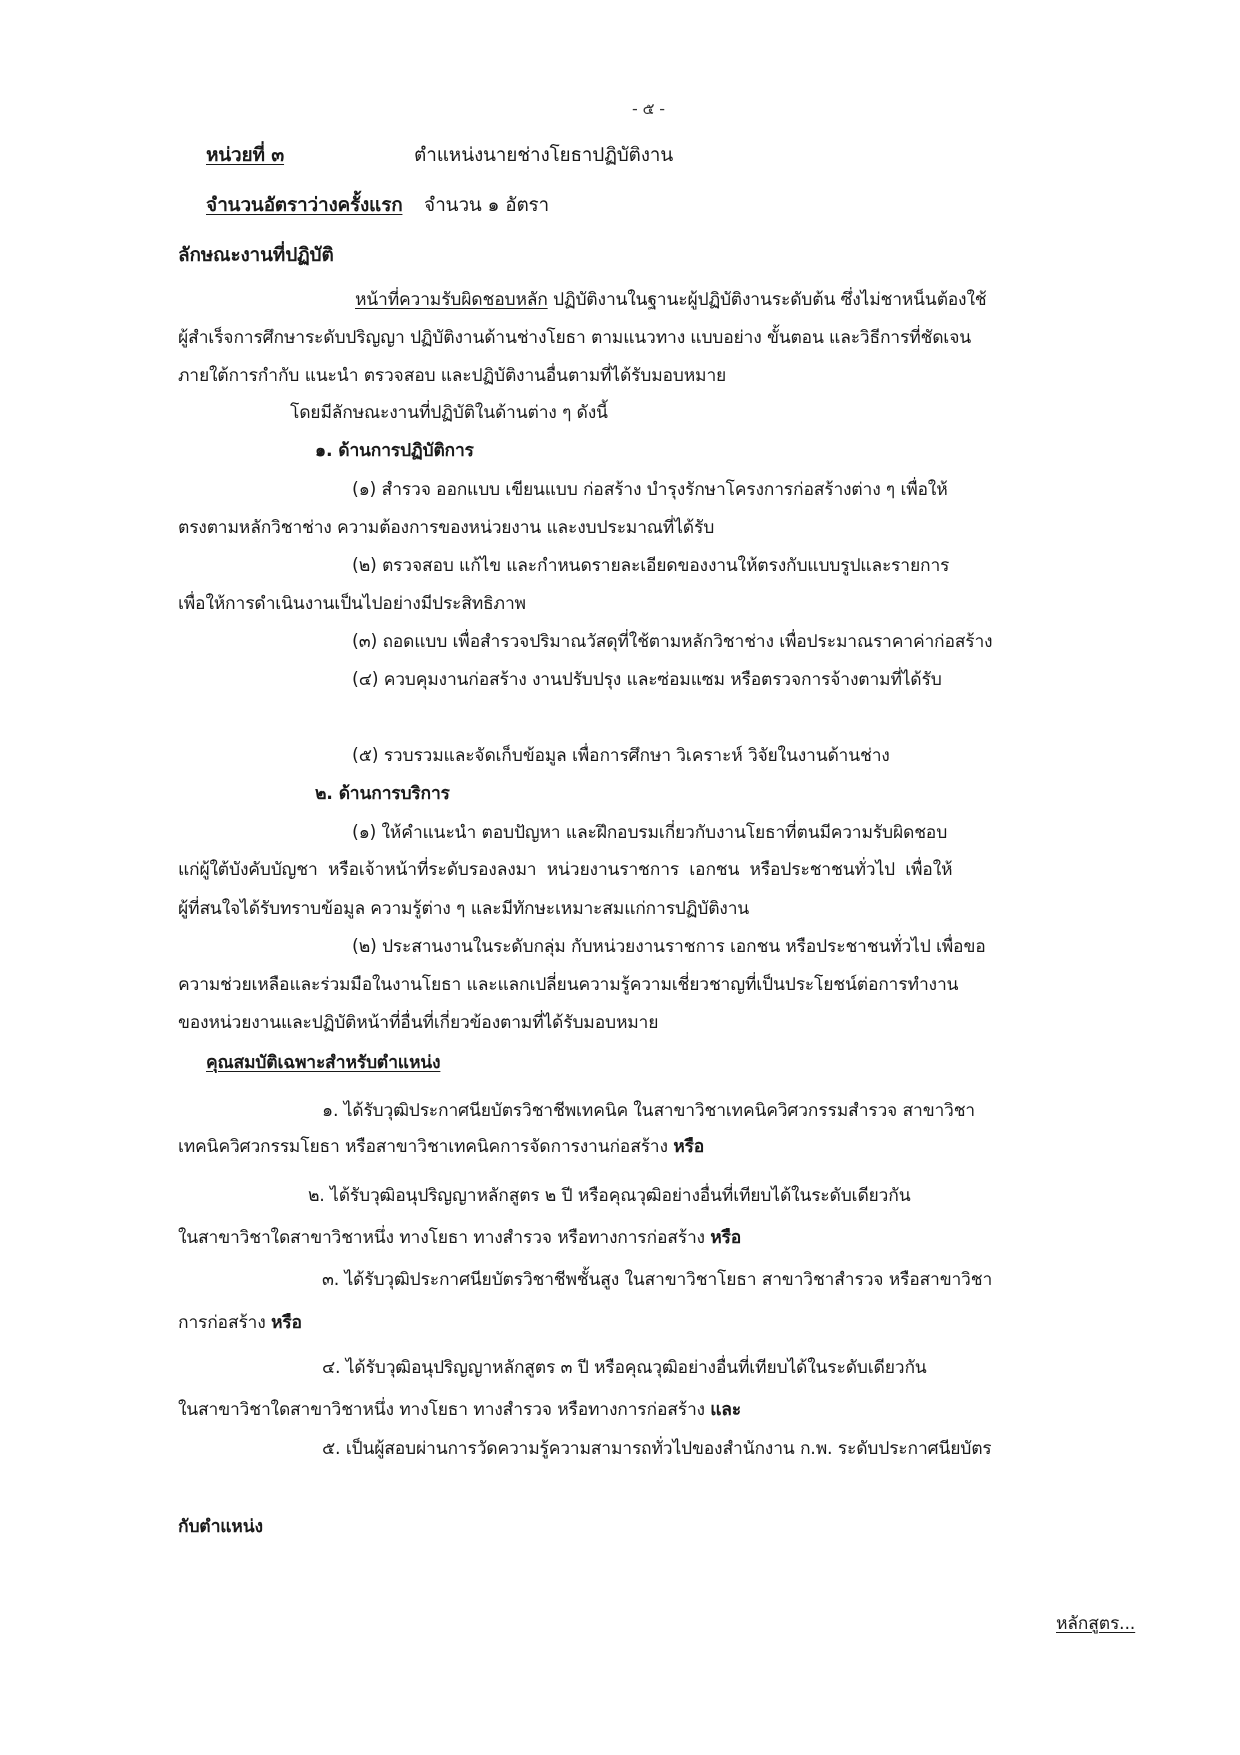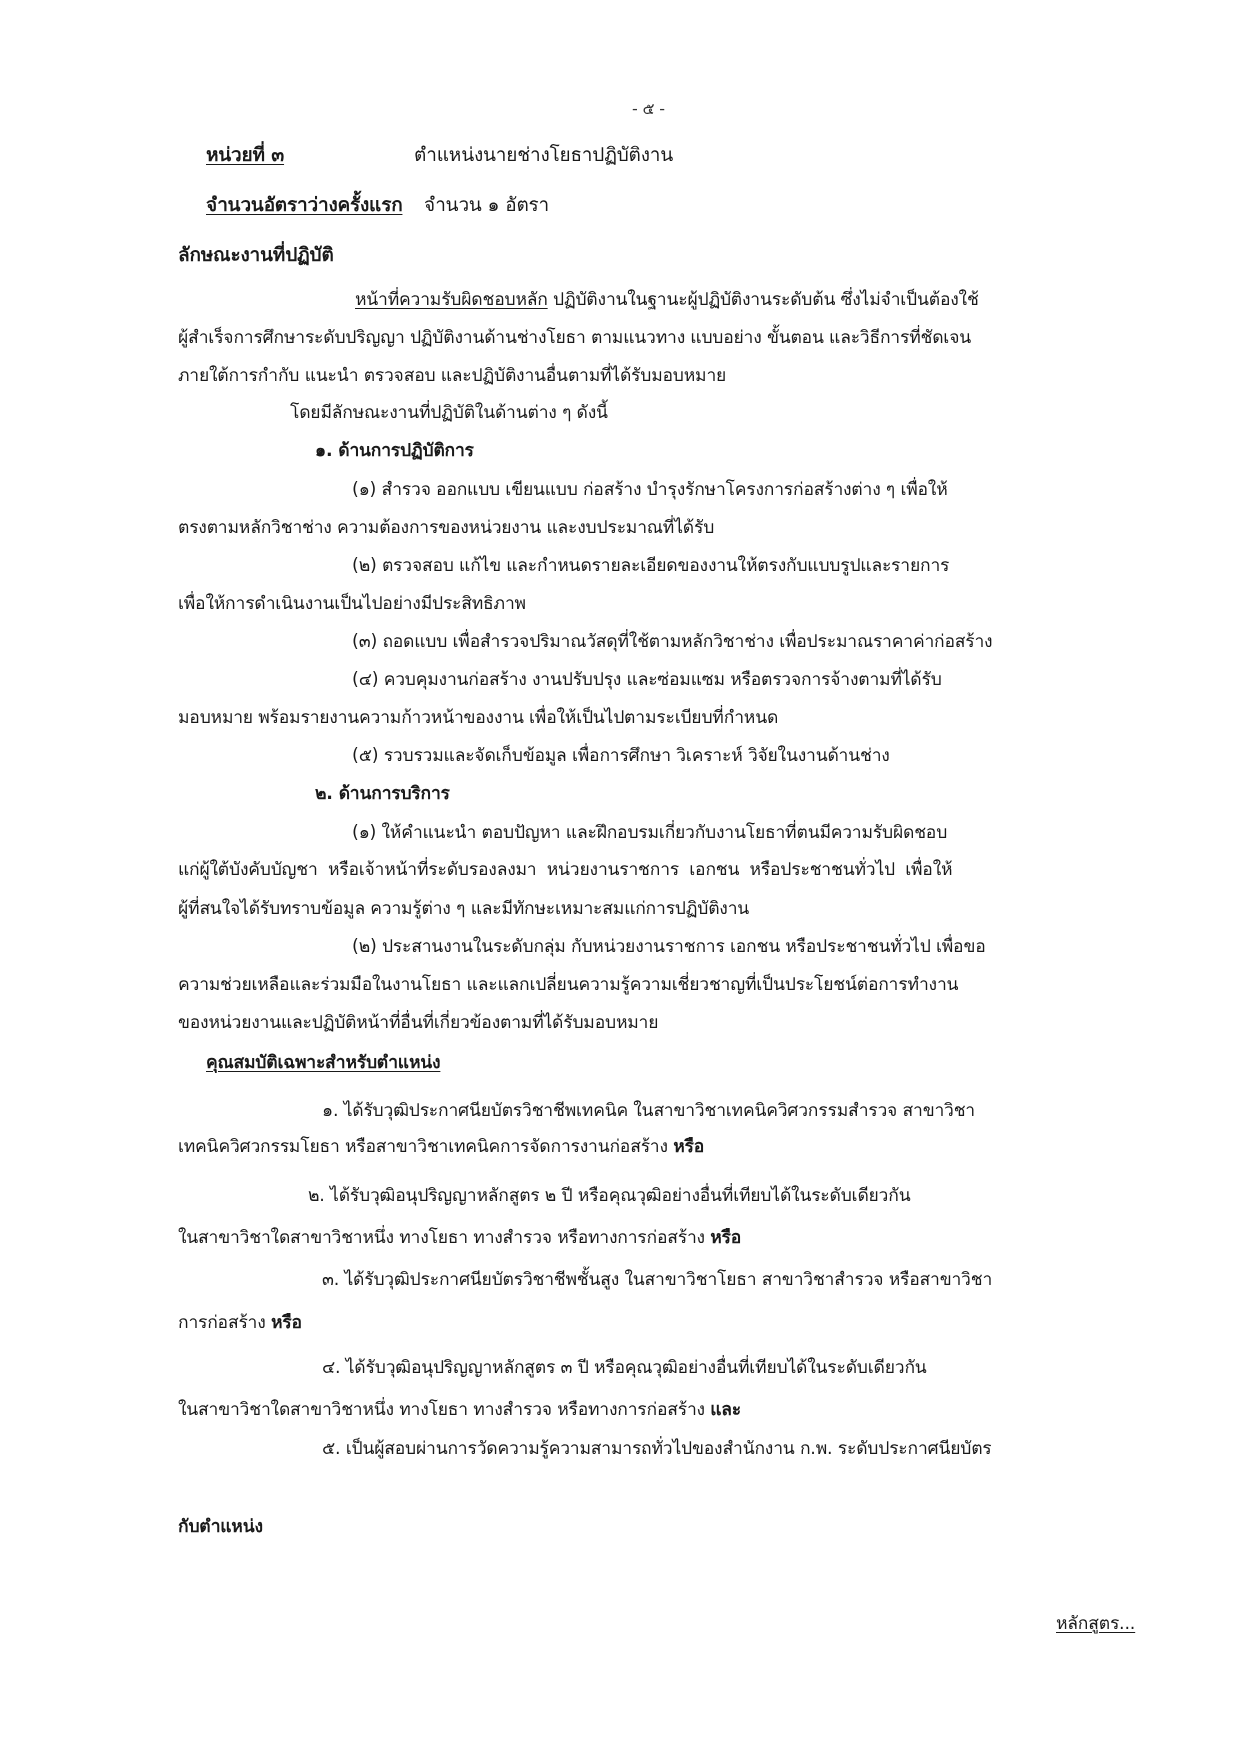--- a/index.html
+++ b/index.html
@@ -26,38 +26,37 @@
 
   <div class="line hdr b u" style="left:178px; top:142px;">หน่วยที่ ๓</div>
   <div class="line hdr" style="left:414px; top:142px;">ตำแหน่งนายช่างโยธาปฏิบัติงาน</div>
 
   <div class="line hdr b u" style="left:178px; top:192px;">จำนวนอัตราว่างครั้งแรก</div>
   <div class="line hdr" style="left:424px; top:192px;">จำนวน ๑ อัตรา</div>
 
   <div class="line hdr b" style="left:178px; top:242px;">ลักษณะงานที่ปฏิบัติ</div>
 
   <div class="line" style="left:327px; top:287px;">
-    <span class="u">หน้าที่ความรับผิดชอบหลัก</span><span> ปฏิบัติงานในฐานะผู้ปฏิบัติงานระดับต้น ซึ่งไม่จำเป็นต้องใช้</span>
+    <span class="u">หน้าที่ความรับผิดชอบหลัก</span><span> ปฏิบัติงานในฐานะผู้ปฏิบัติงานระดับต้น ซึ่งไม่ชาหน็นต้องใช้</span>
   </div>
   <div class="line" style="left:178px; top:325px;">ผู้สำเร็จการศึกษาระดับปริญญา ปฏิบัติงานด้านช่างโยธา ตามแนวทาง แบบอย่าง ขั้นตอน และวิธีการที่ชัดเจน</div>
   <div class="line" style="left:178px; top:363px;">ภายใต้การกำกับ แนะนำ ตรวจสอบ และปฏิบัติงานอื่นตามที่ได้รับมอบหมาย</div>
   <div class="line" style="left:290px; top:400px;">โดยมีลักษณะงานที่ปฏิบัติในด้านต่าง ๆ  ดังนี้</div>
 
   <div class="line b" style="left:315px; top:438px;">๑. ด้านการปฏิบัติการ</div>
 
   <div class="line" style="left:352px; top:477px;">(๑) สำรวจ ออกแบบ เขียนแบบ ก่อสร้าง บำรุงรักษาโครงการก่อสร้างต่าง ๆ เพื่อให้</div>
   <div class="line" style="left:178px; top:515px;">ตรงตามหลักวิชาช่าง ความต้องการของหน่วยงาน และงบประมาณที่ได้รับ</div>
 
   <div class="line" style="left:352px; top:553px;">(๒) ตรวจสอบ แก้ไข และกำหนดรายละเอียดของงานให้ตรงกับแบบรูปและรายการ</div>
   <div class="line" style="left:178px; top:591px;">เพื่อให้การดำเนินงานเป็นไปอย่างมีประสิทธิภาพ</div>
 
   <div class="line" style="left:352px; top:629px;">(๓) ถอดแบบ เพื่อสำรวจปริมาณวัสดุที่ใช้ตามหลักวิชาช่าง เพื่อประมาณราคาค่าก่อสร้าง</div>
 
   <div class="line" style="left:352px; top:667px;">(๔) ควบคุมงานก่อสร้าง งานปรับปรุง และซ่อมแซม หรือตรวจการจ้างตามที่ได้รับ</div>
-  <div class="line" style="left:178px; top:705px;">มอบหมาย พร้อมรายงานความก้าวหน้าของงาน เพื่อให้เป็นไปตามระเบียบที่กำหนด</div>
 
   <div class="line" style="left:352px; top:743px;">(๕) รวบรวมและจัดเก็บข้อมูล เพื่อการศึกษา วิเคราะห์ วิจัยในงานด้านช่าง</div>
 
   <div class="line b" style="left:315px; top:781px;">๒. ด้านการบริการ</div>
 
   <div class="line" style="left:352px; top:820px;">(๑) ให้คำแนะนำ ตอบปัญหา และฝึกอบรมเกี่ยวกับงานโยธาที่ตนมีความรับผิดชอบ</div>
   <div class="line" style="left:178px; top:858px;font-family:Liberation Mono, monospace;">แก่ผู้ใต้บังคับบัญชา หรือเจ้าหน้าที่ระดับรองลงมา หน่วยงานราชการ เอกชน หรือประชาชนทั่วไป เพื่อให้</div>
   <div class="line" style="left:178px; top:896px;">ผู้ที่สนใจได้รับทราบข้อมูล ความรู้ต่าง ๆ และมีทักษะเหมาะสมแก่การปฏิบัติงาน</div>
 
   <div class="line" style="left:352px; top:934px;">(๒) ประสานงานในระดับกลุ่ม กับหน่วยงานราชการ เอกชน หรือประชาชนทั่วไป เพื่อขอ</div>

